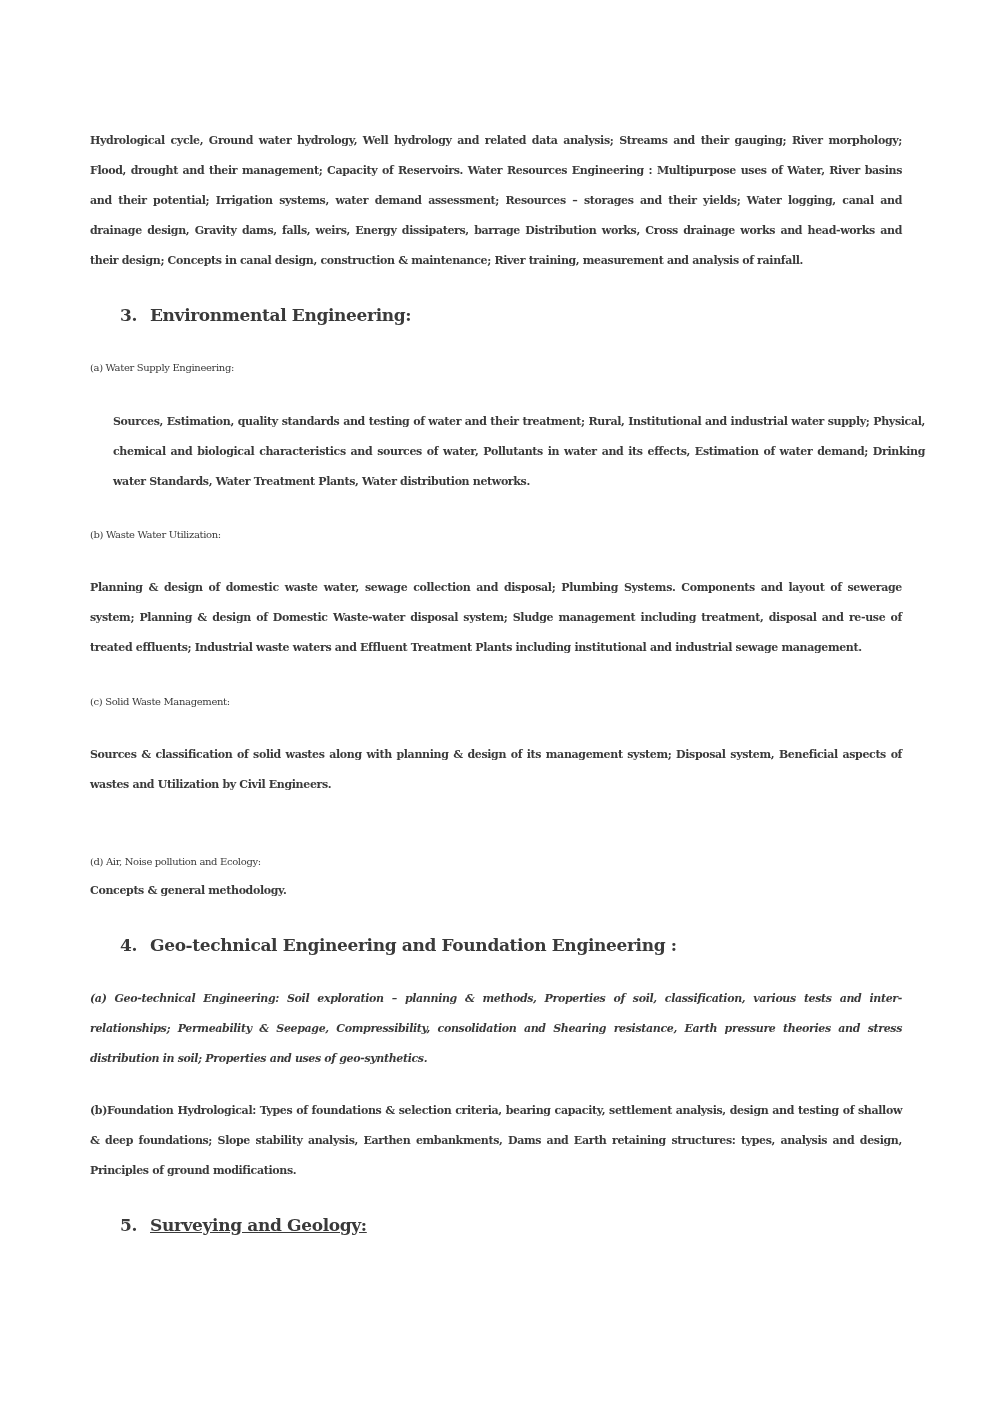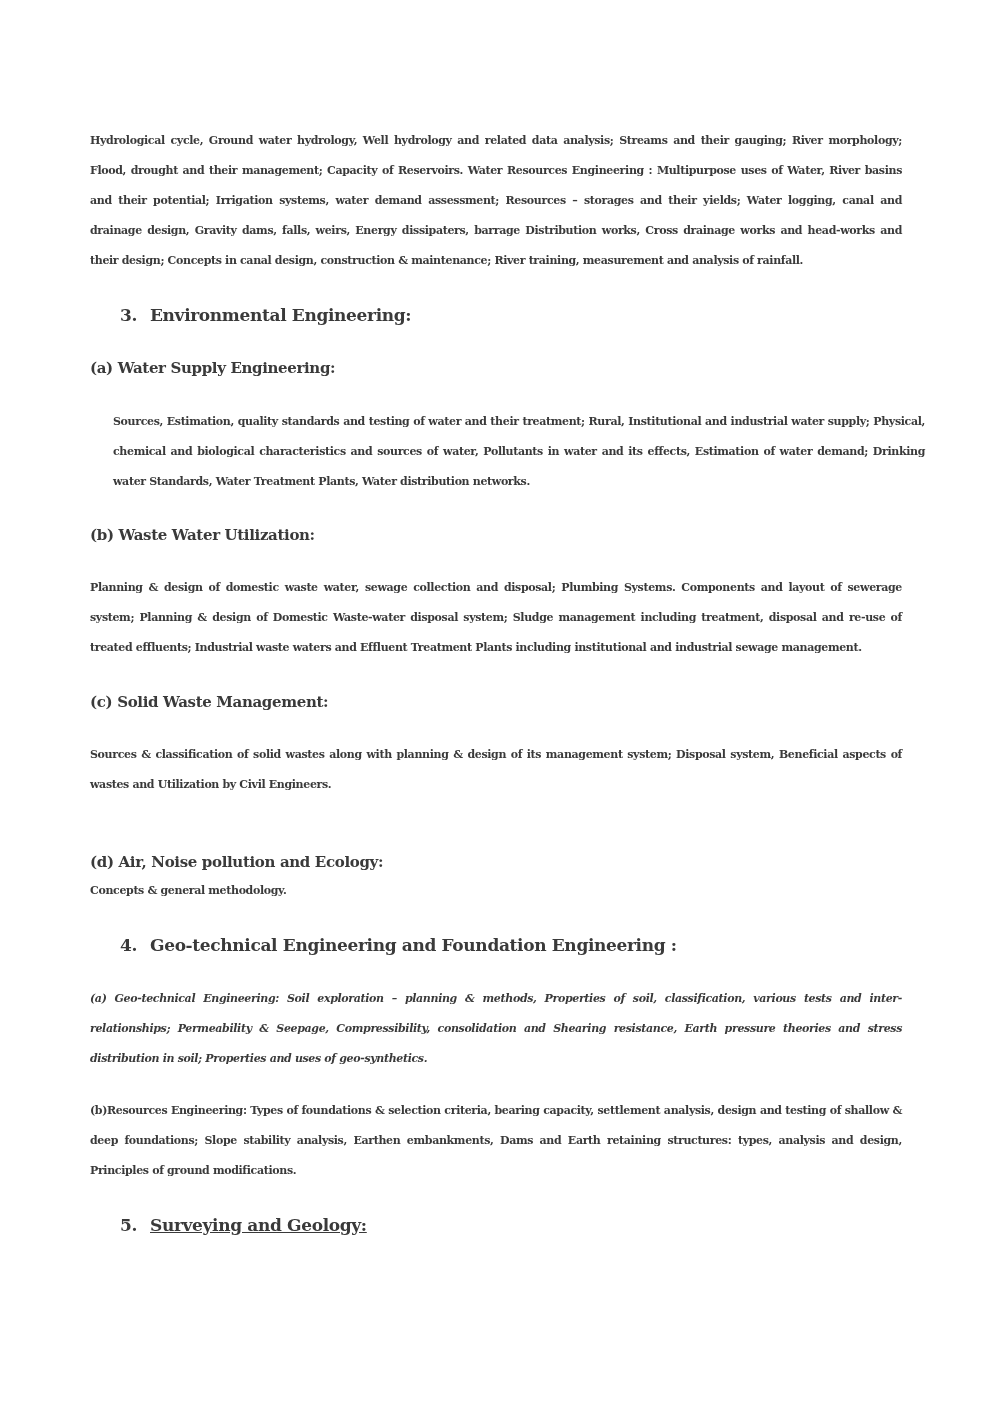--- a/index.html
+++ b/index.html
@@ -28,22 +28,22 @@
     font-size: 11px;
     font-weight: bold;
     line-height: 30px;
     text-align: justify;
     letter-spacing: -0.35px;
     word-spacing: 0px;
   }
   .heading {
     position: absolute;
     left: 0;
-    font-size: 15px;
-    font-weight: bold;
+    font-size: 10px;
+    font-weight: normal;
     line-height: 20px;
     letter-spacing: -0.35px;
     white-space: nowrap;
   }
   .num-heading {
     position: absolute;
     left: 30px;
     font-size: 17px;
     font-weight: bold;
     line-height: 20px;
@@ -82,20 +82,20 @@
 
   <div class="num-heading" style="top:935px;">
     <span class="num">4.</span><span>Geo-technical Engineering and Foundation Engineering :</span>
   </div>
 
   <div class="para" style="top:984px;font-style:italic;">
     <span class="inline-head">(a) Geo-technical Engineering:</span><span class="inline-body"> Soil exploration – planning &amp; methods, Properties of soil, classification, various tests and inter-relationships; Permeability &amp; Seepage, Compressibility, consolidation and Shearing resistance, Earth pressure theories and stress distribution in soil; Properties and uses of geo-synthetics.</span>
   </div>
 
   <div class="para" style="top:1096px;">
-    <span class="inline-head">(b)Resources Engineering:</span><span class="inline-body"> Types of foundations &amp; selection criteria, bearing capacity, settlement analysis, design and testing of shallow &amp; deep foundations; Slope stability analysis, Earthen embankments, Dams and Earth retaining structures: types, analysis and design, Principles of ground modifications.</span>
+    <span class="inline-head">(b)Foundation Hydrological:</span><span class="inline-body"> Types of foundations &amp; selection criteria, bearing capacity, settlement analysis, design and testing of shallow &amp; deep foundations; Slope stability analysis, Earthen embankments, Dams and Earth retaining structures: types, analysis and design, Principles of ground modifications.</span>
   </div>
 
   <div class="num-heading" style="top:1215px;text-decoration:underline;">
     <span class="num">5.</span><span>Surveying and Geology:</span>
   </div>
 
 </div>
 
 </body></html>

